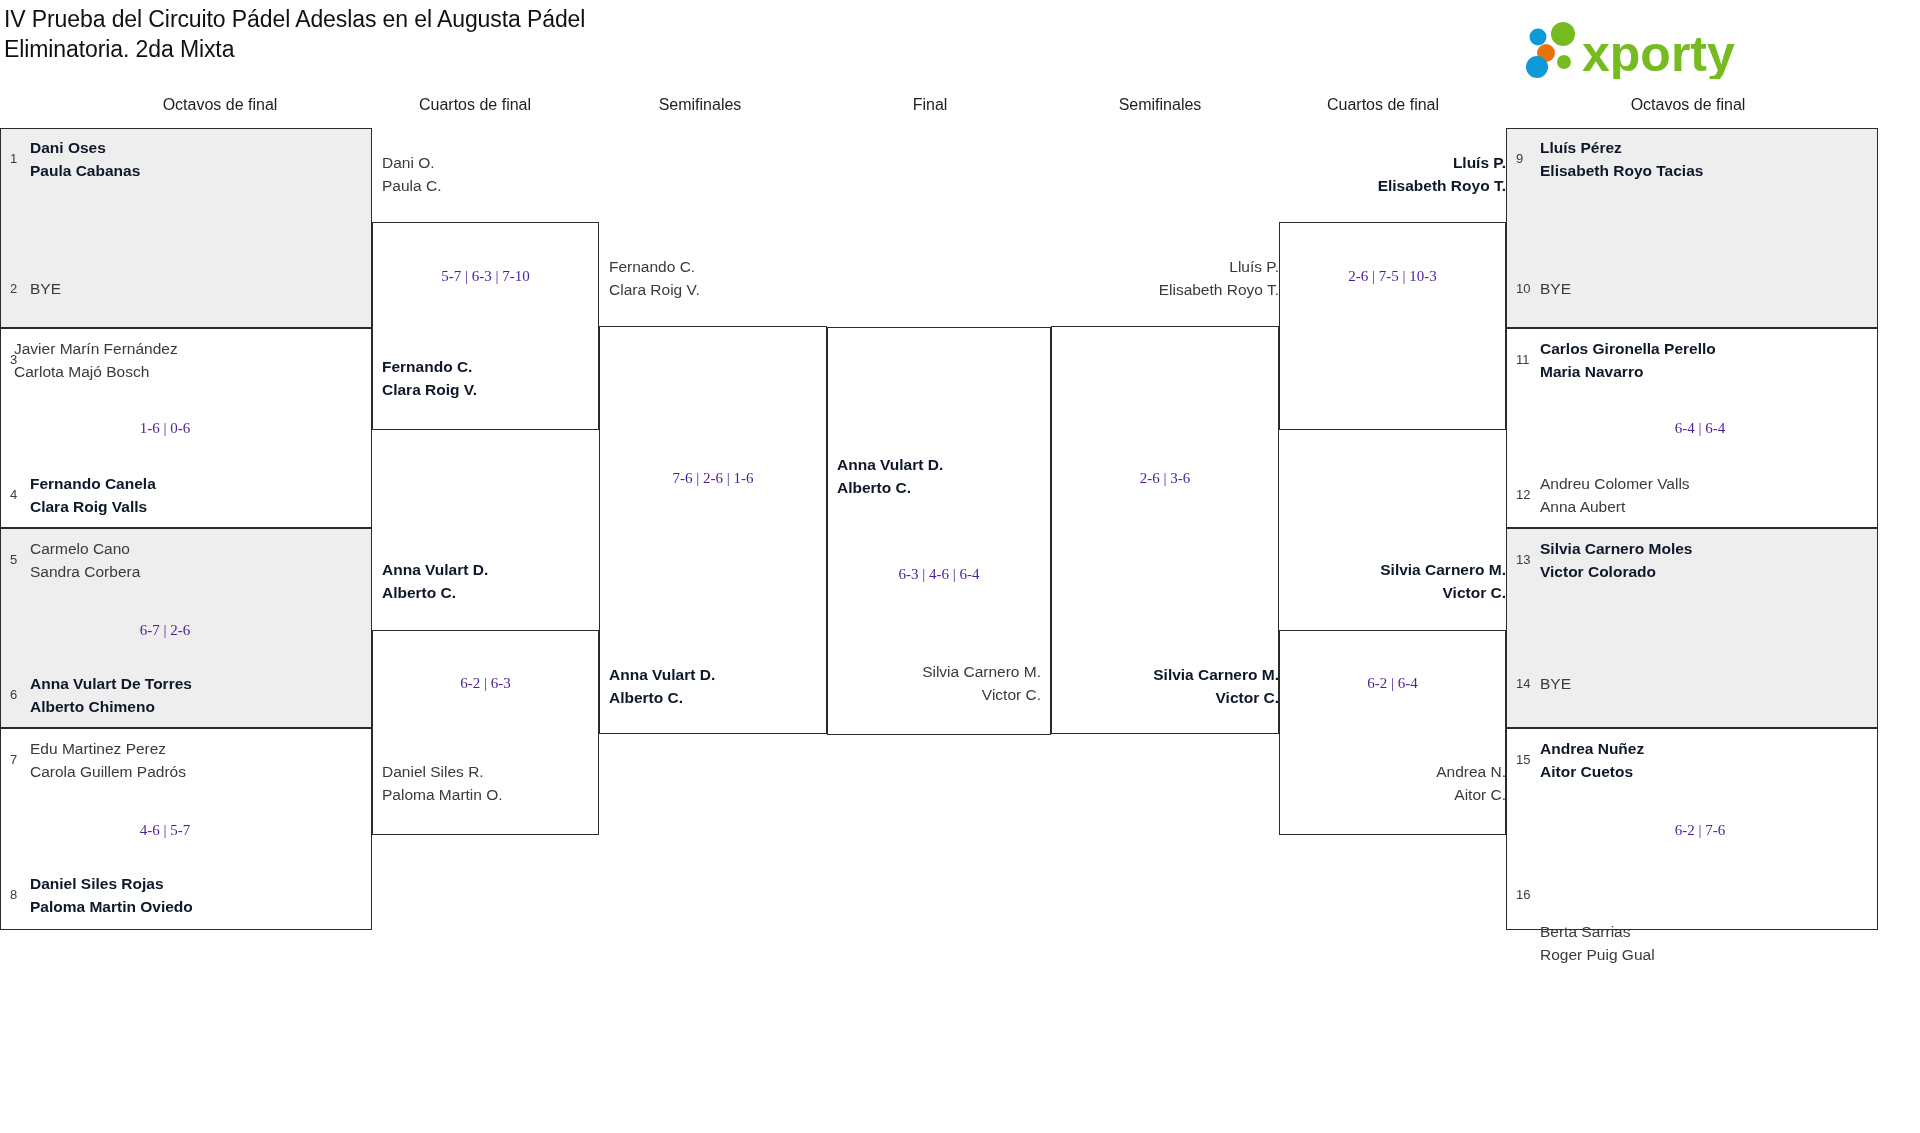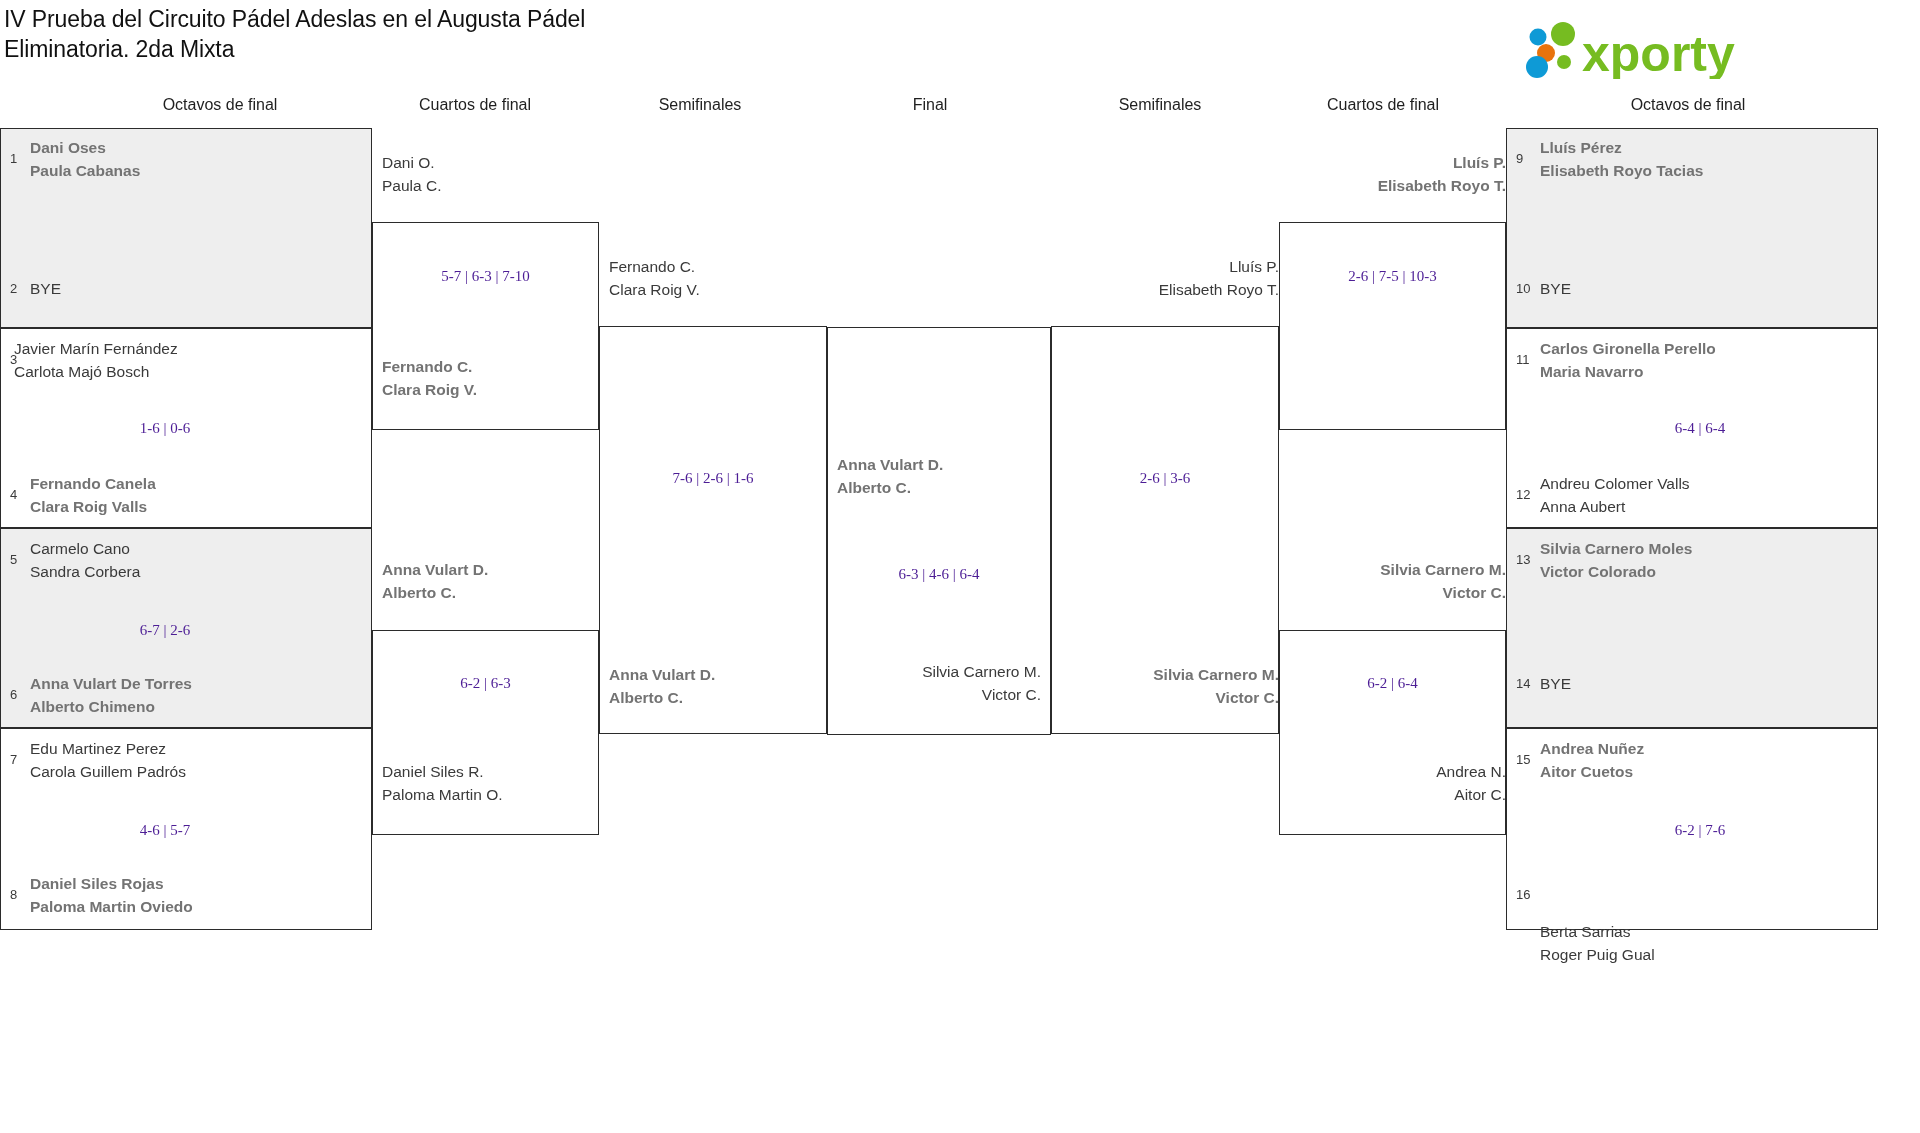--- a/index.html
+++ b/index.html
@@ -44,21 +44,21 @@
     line-height: 23px;
     white-space: nowrap;
   }
   .slot .seed {
     position: absolute;
     font-size: 13px;
     color: #3b3b3b;
     line-height: 23px;
   }
   .slot .names { display: block; }
-  .slot.win .names { font-weight: 700; color: #737373; }
+  .slot.win .names { font-weight: 700; color: #0f172a; }
   .slot.lose .names { font-weight: 400; color: #3a3a3a; }
   .slot.bye .names { font-weight: 400; color: #3a3a3a; }
   .slot.ralign { text-align: right; }
 
   .score {
     position: absolute;
     font-size: 15px;
     color: #4c1d95;
     white-space: nowrap;
     font-family: Liberation Serif, serif;

